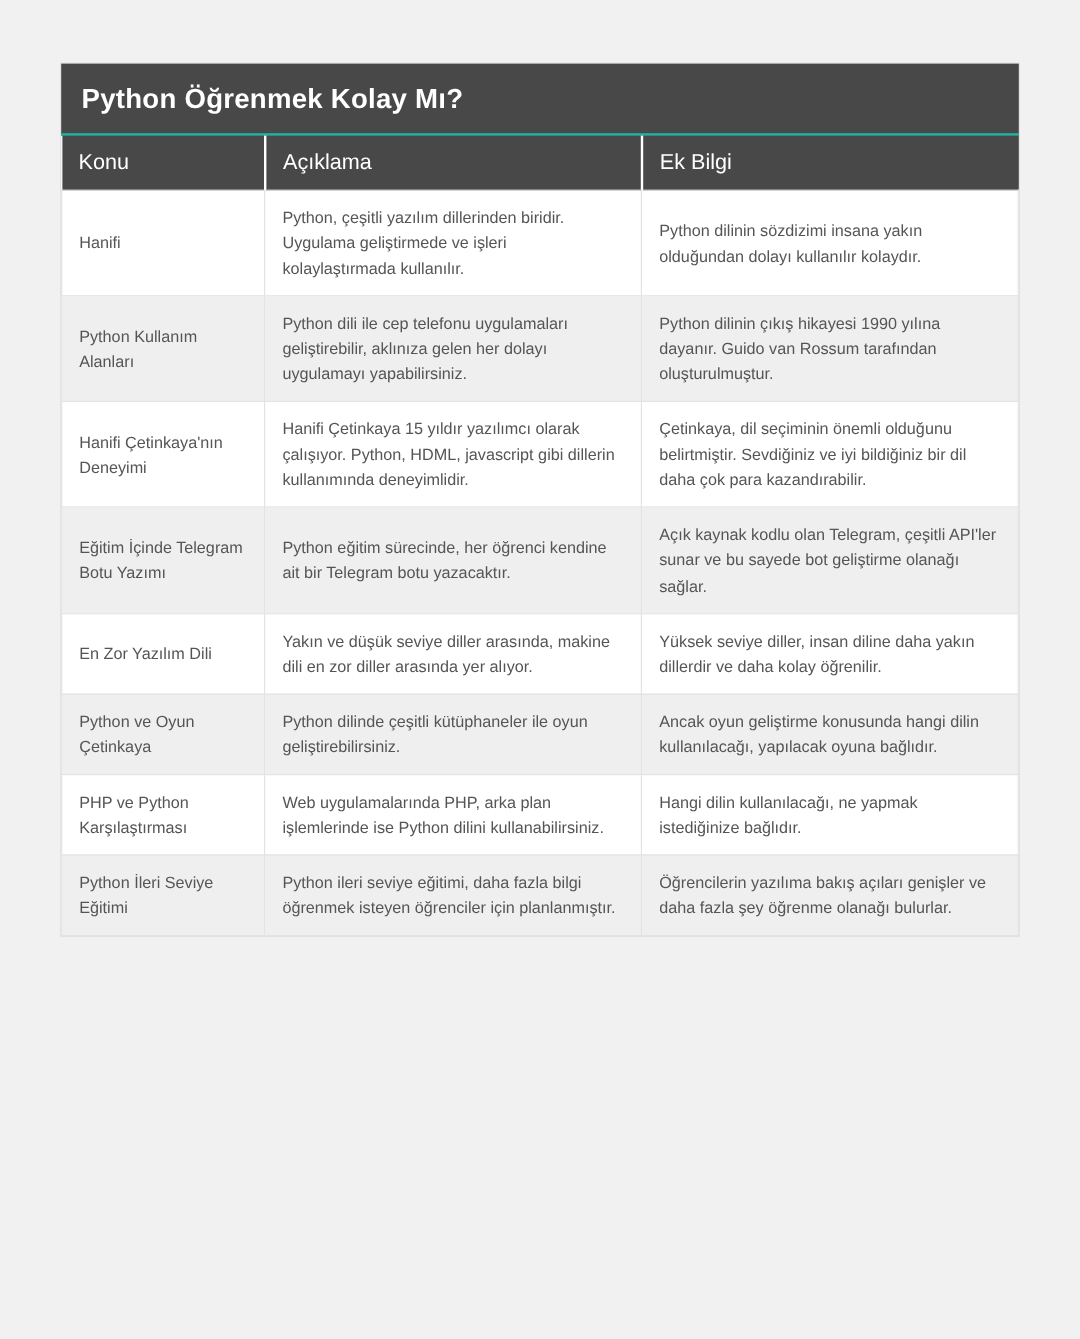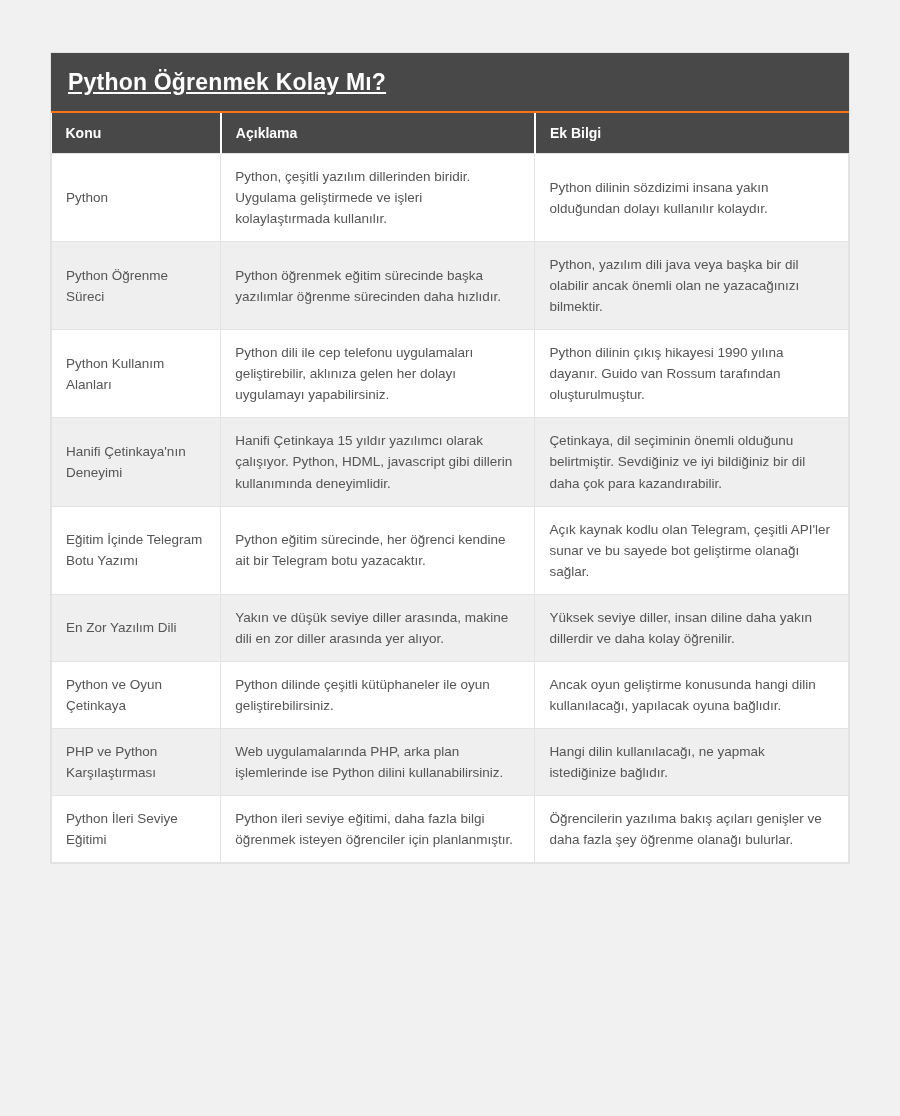--- a/index.html
+++ b/index.html
@@ -29,37 +29,36 @@
     width: 800px;
     background: #ffffff;
     border: 1px solid var(--border);
   }
   .title-bar {
     background: var(--header-bg);
     color: var(--header-text);
     font-size: 23px;
     font-weight: bold;
     padding: 16px 17px 15px 17px;
-    border-bottom: 2px solid #f97316;
+    border-bottom: 2px solid #14b8a6;
     letter-spacing: 0.2px;
-    text-decoration: underline;
   }
   table {
     width: 100%;
     border-collapse: collapse;
     table-layout: fixed;
   }
   col.c1 { width: 21.25%; }
   col.c2 { width: 39.4%; }
   col.c3 { width: 39.35%; }
   thead th {
     background: var(--header-bg);
     color: var(--header-text);
-    font-size: 14px;
-    font-weight: bold;
+    font-size: 18px;
+    font-weight: normal;
     text-align: left;
     padding: 12px 14px;
     border-left: 2px solid #ffffff;
   }
   thead th:first-child { border-left: none; }
   tbody td {
     font-size: 13.5px;
     color: var(--body-text);
     line-height: 1.56;
     padding: 12px 14px;
@@ -90,28 +89,23 @@
         </colgroup>
       <thead>
         <tr>
           <th>Konu</th>
           <th>Açıklama</th>
           <th>Ek Bilgi</th>
         </tr>
       </thead>
       <tbody>
         <tr>
-          <td>Python</td>
+          <td>Hanifi</td>
           <td>Python, çeşitli yazılım dillerinden biridir. Uygulama geliştirmede ve işleri kolaylaştırmada kullanılır.</td>
           <td>Python dilinin sözdizimi insana yakın olduğundan dolayı kullanılır kolaydır.</td>
-        </tr>
-        <tr>
-          <td>Python Öğrenme Süreci</td>
-          <td>Python öğrenmek eğitim sürecinde başka yazılımlar öğrenme sürecinden daha hızlıdır.</td>
-          <td>Python, yazılım dili java veya başka bir dil olabilir ancak önemli olan ne yazacağınızı bilmektir.</td>
         </tr>
         <tr>
           <td>Python Kullanım Alanları</td>
           <td>Python dili ile cep telefonu uygulamaları geliştirebilir, aklınıza gelen her dolayı uygulamayı yapabilirsiniz.</td>
           <td>Python dilinin çıkış hikayesi 1990 yılına dayanır. Guido van Rossum tarafından oluşturulmuştur.</td>
         </tr>
         <tr>
           <td>Hanifi Çetinkaya'nın Deneyimi</td>
           <td>Hanifi Çetinkaya 15 yıldır yazılımcı olarak çalışıyor. Python, HDML, javascript gibi dillerin kullanımında deneyimlidir.</td>
           <td>Çetinkaya, dil seçiminin önemli olduğunu belirtmiştir. Sevdiğiniz ve iyi bildiğiniz bir dil daha çok para kazandırabilir.</td>

